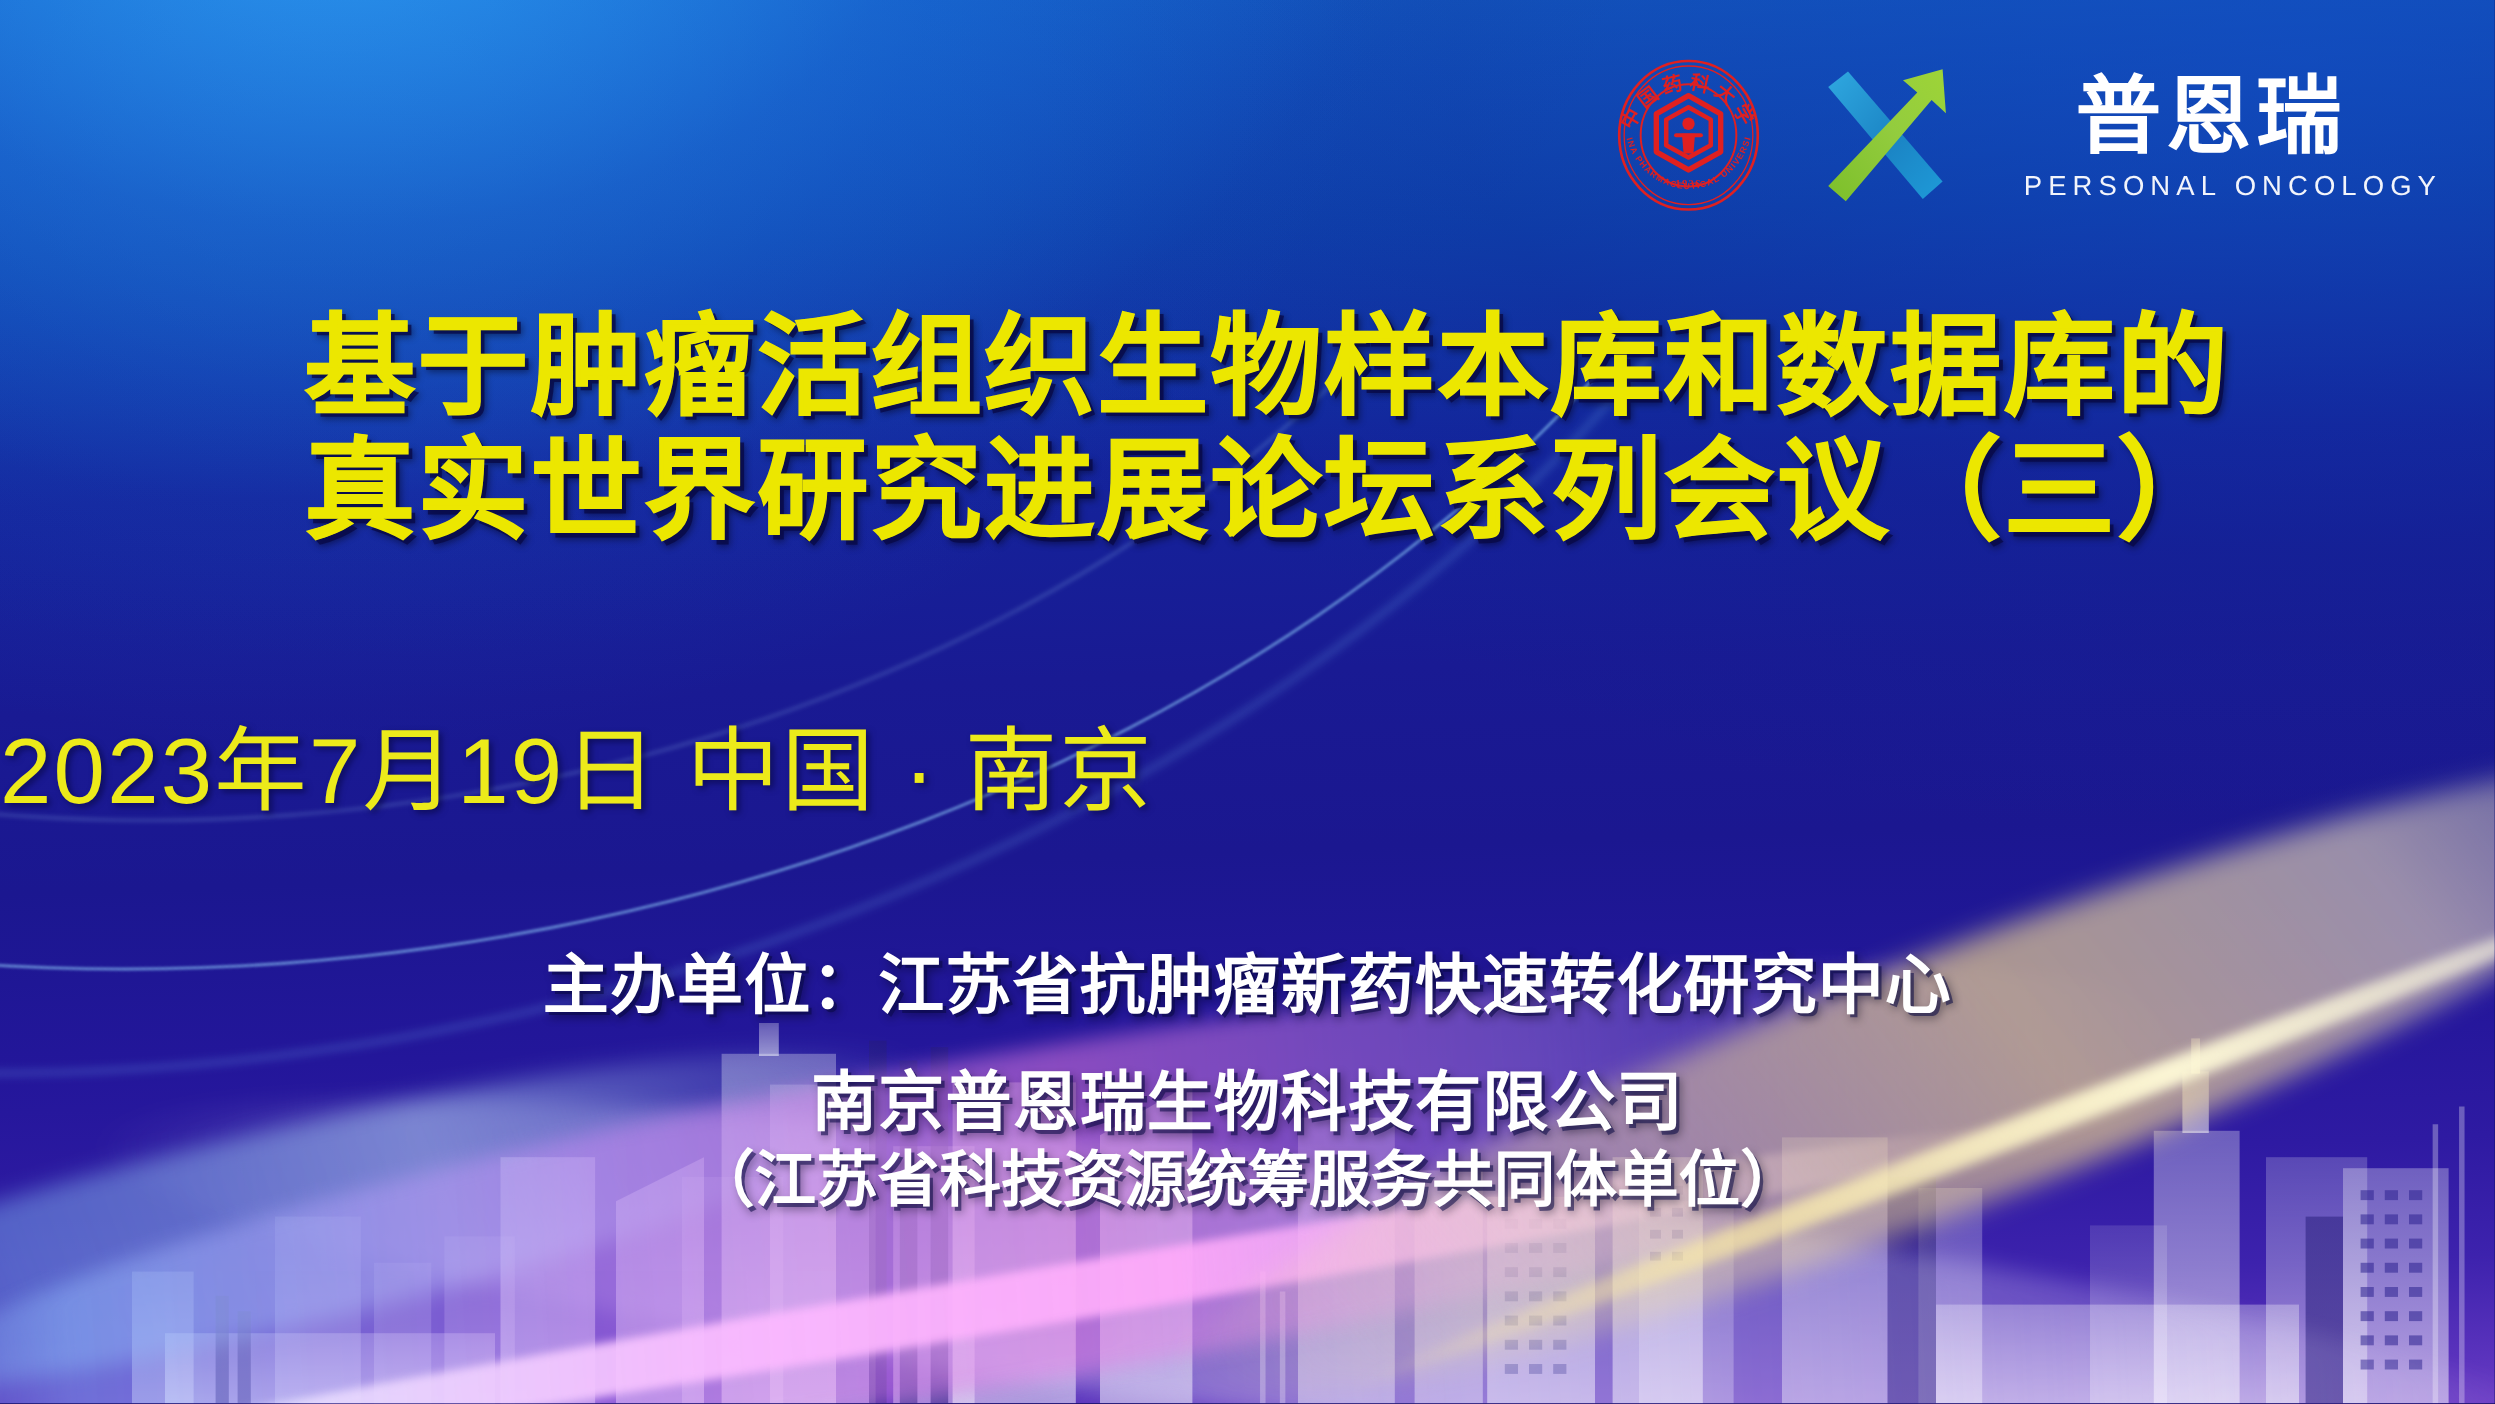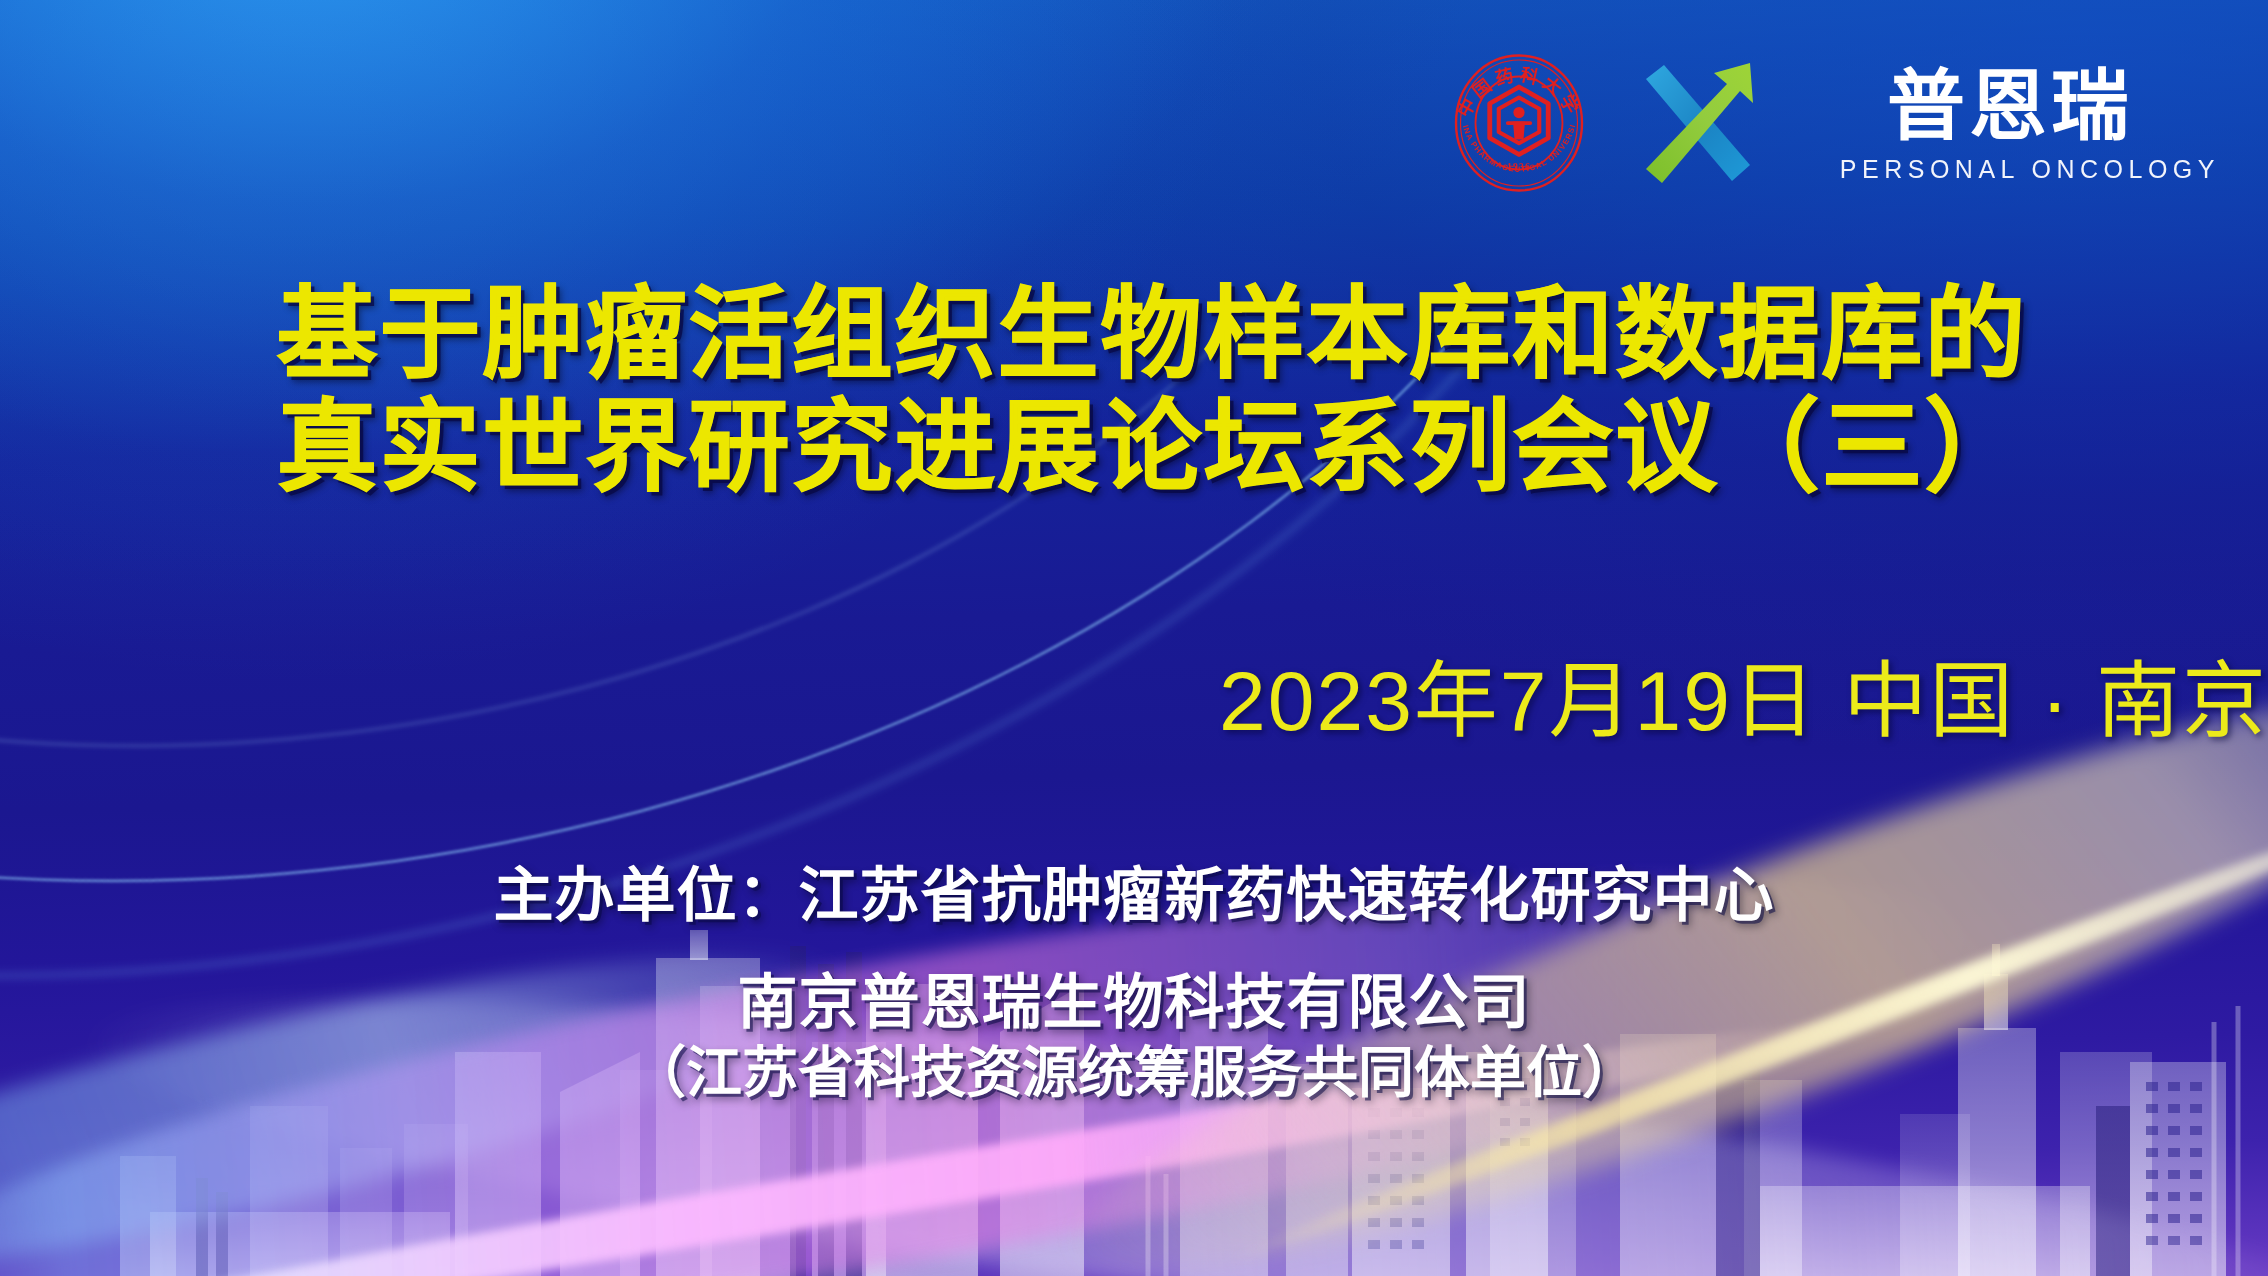--- a/index.html
+++ b/index.html
@@ -142,21 +142,21 @@
     align-items:center;
     gap:38px;
     z-index:30;
   }
   #cpu-seal { width:150px; height:150px; flex:0 0 auto; }
   #cpu-seal svg { display:block; width:150px; height:150px; }
 
   #penrui-logo {
     display:flex;
     align-items:center;
-    gap:36px;
+    gap:20px;
   }
   #penrui-mark { width:132px; height:132px; flex:0 0 auto; }
   #penrui-mark svg { display:block; width:132px; height:132px; }
   #penrui-wordmark {
     display:flex;
     flex-direction:column;
     align-items:center;
     justify-content:center;
     padding-top:6px;
   }
@@ -205,21 +205,21 @@
        4px 4px 0 rgba(8,8,70,0.75),
        5px 6px 7px rgba(0,0,10,0.45);
     padding-left: 36px;
     -webkit-text-stroke:1px #ece700;
   }
 
   .date-line {
     position:absolute;
     left:0; top:655px;
     width:2268px;
-    text-align:right;
+    text-align:left;
     font-size:84px;
     line-height:1.1;
     font-weight:500;
     color:#ecea1a;
     letter-spacing:2px;
     white-space:nowrap;
     text-shadow:3px 3px 6px rgba(4,4,50,0.55);
   }
 
   .org-block {

